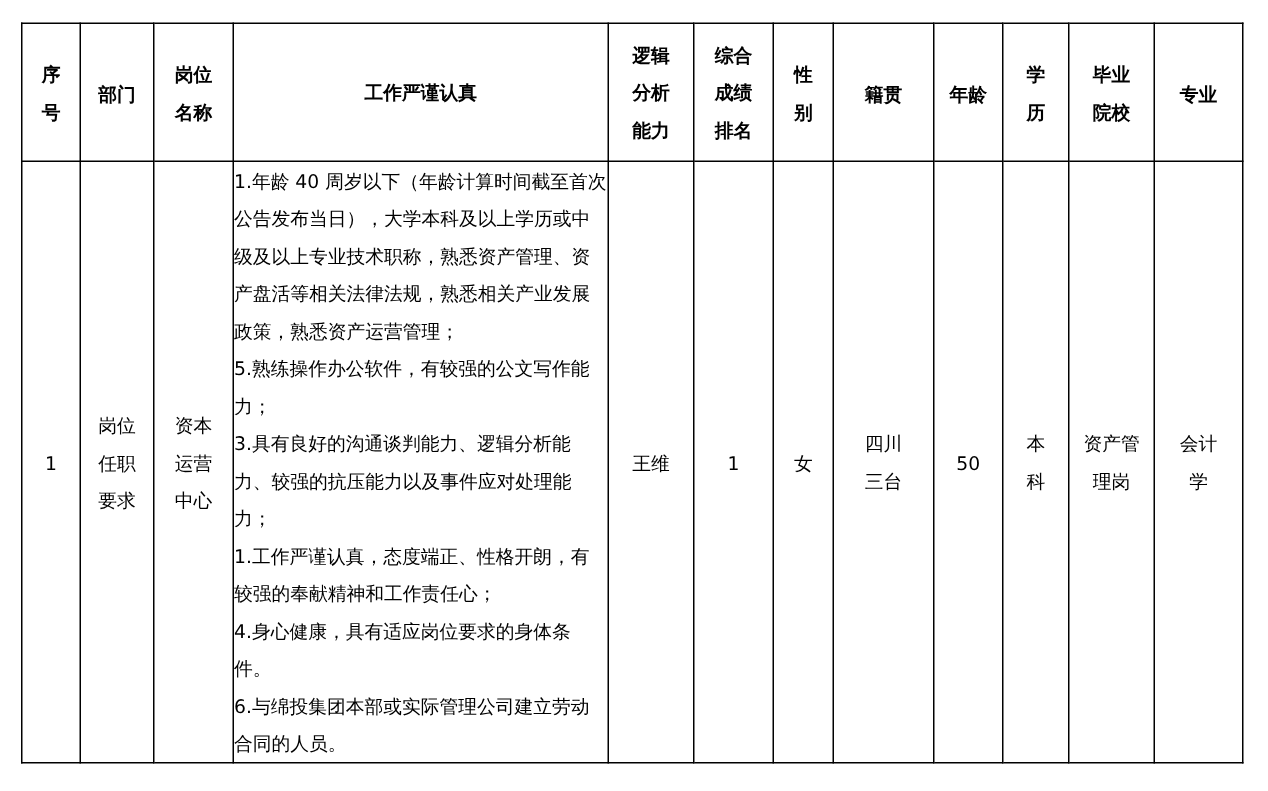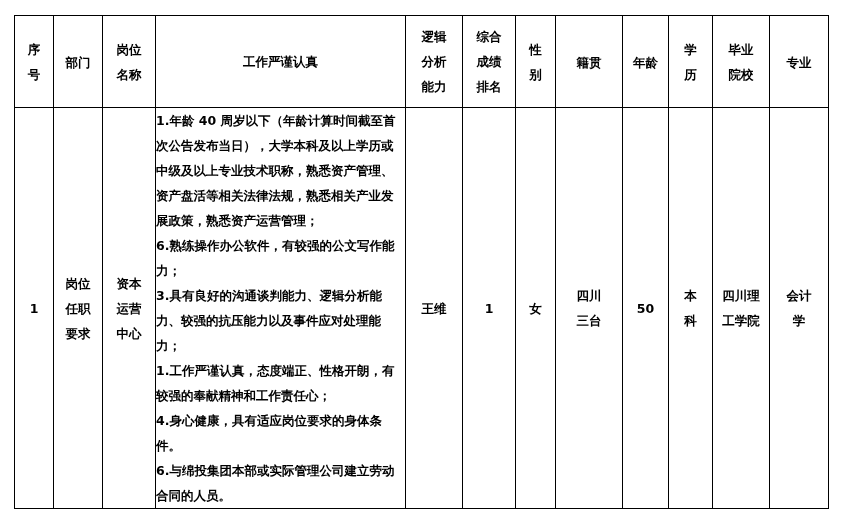--- a/index.html
+++ b/index.html
@@ -37,21 +37,21 @@
     padding: 0;
     overflow: hidden;
     word-break: break-all;
   }
   table.recruit th {
     font-weight: bold;
     height: 91px;
   }
   table.recruit td.body-cell {
     height: 400px;
-    font-weight: bold;
+    font-weight: normal;
   }
   
   .w1 { display: inline-block; width: 1.15em; word-break: break-all; vertical-align: middle; }
   .w2 { display: inline-block; width: 2.3em;  word-break: break-all; text-align: center; vertical-align: middle; }
   .w3 { display: inline-block; width: 3.4em;  word-break: break-all; text-align: center; vertical-align: middle; }
   td.req-cell {
     text-align: left;
     padding: 0 4px;
   }
   td.req-cell .req-item {
@@ -95,30 +95,30 @@
         <th><span class="w2">专业</span></th>
       </tr>
     </thead>
     <tbody>
       <tr>
         <td class="body-cell"><span>1</span></td>
         <td class="body-cell"><span class="w2">岗位任职要求</span></td>
         <td class="body-cell"><span class="w2">资本运营中心</span></td>
         <td class="body-cell req-cell">
           <div class="req-item">1.年龄 40 周岁以下（年龄计算时间截至首次公告发布当日），大学本科及以上学历或中级及以上专业技术职称，熟悉资产管理、资产盘活等相关法律法规，熟悉相关产业发展政策，熟悉资产运营管理；</div>
-          <div class="req-item">6.熟练操作办公软件，有较强的公文写作能力；</div>
+          <div class="req-item">5.熟练操作办公软件，有较强的公文写作能力；</div>
           <div class="req-item">3.具有良好的沟通谈判能力、逻辑分析能力、较强的抗压能力以及事件应对处理能力；</div>
           <div class="req-item">1.工作严谨认真，态度端正、性格开朗，有较强的奉献精神和工作责任心；</div>
           <div class="req-item">4.身心健康，具有适应岗位要求的身体条件。</div>
           <div class="req-item">6.与绵投集团本部或实际管理公司建立劳动合同的人员。</div>
         </td>
         <td class="body-cell"><span class="w2">王维</span></td>
         <td class="body-cell"><span>1</span></td>
         <td class="body-cell"><span class="w1">女</span></td>
         <td class="body-cell"><span class="w2">四川三台</span></td>
         <td class="body-cell"><span>50</span></td>
         <td class="body-cell"><span class="w1">本科</span></td>
-        <td class="body-cell"><span class="w3">四川理工学院</span></td>
+        <td class="body-cell"><span class="w3">资产管理岗</span></td>
         <td class="body-cell"><span class="w2">会计学</span></td>
       </tr>
     </tbody>
   </table>
 </div>
 
 </body></html>

